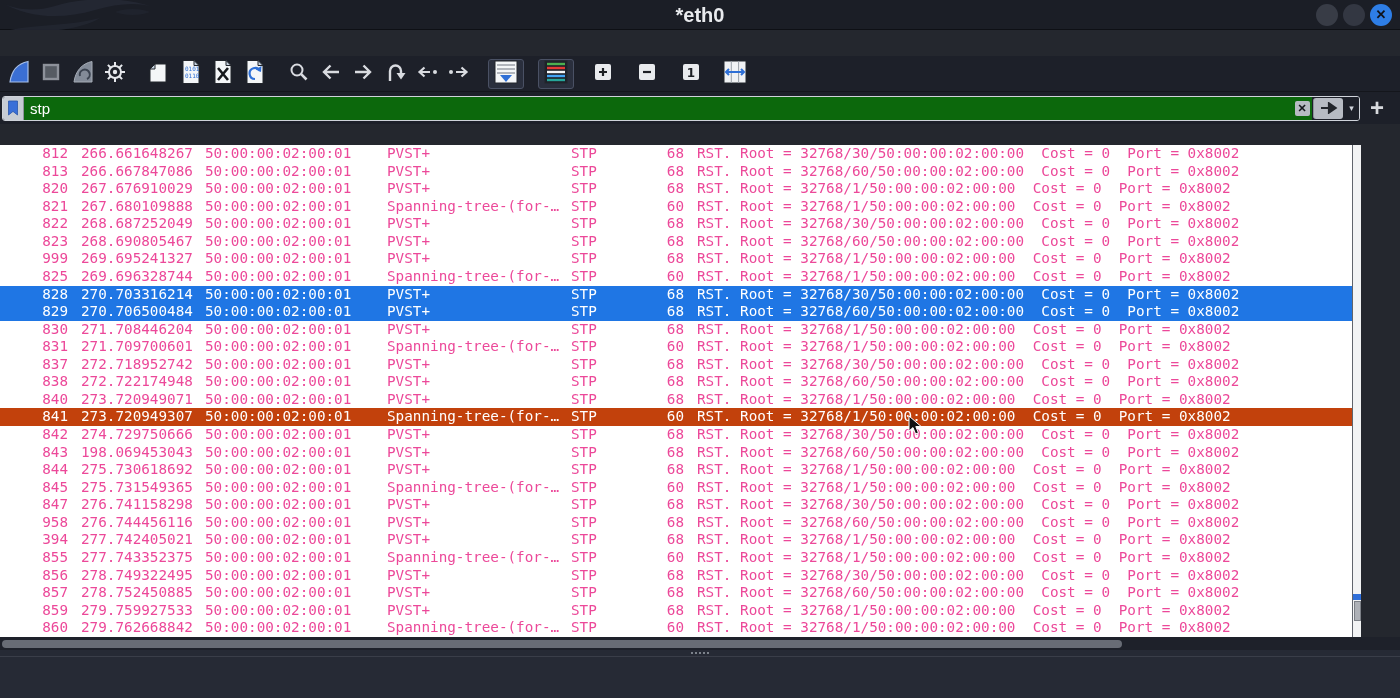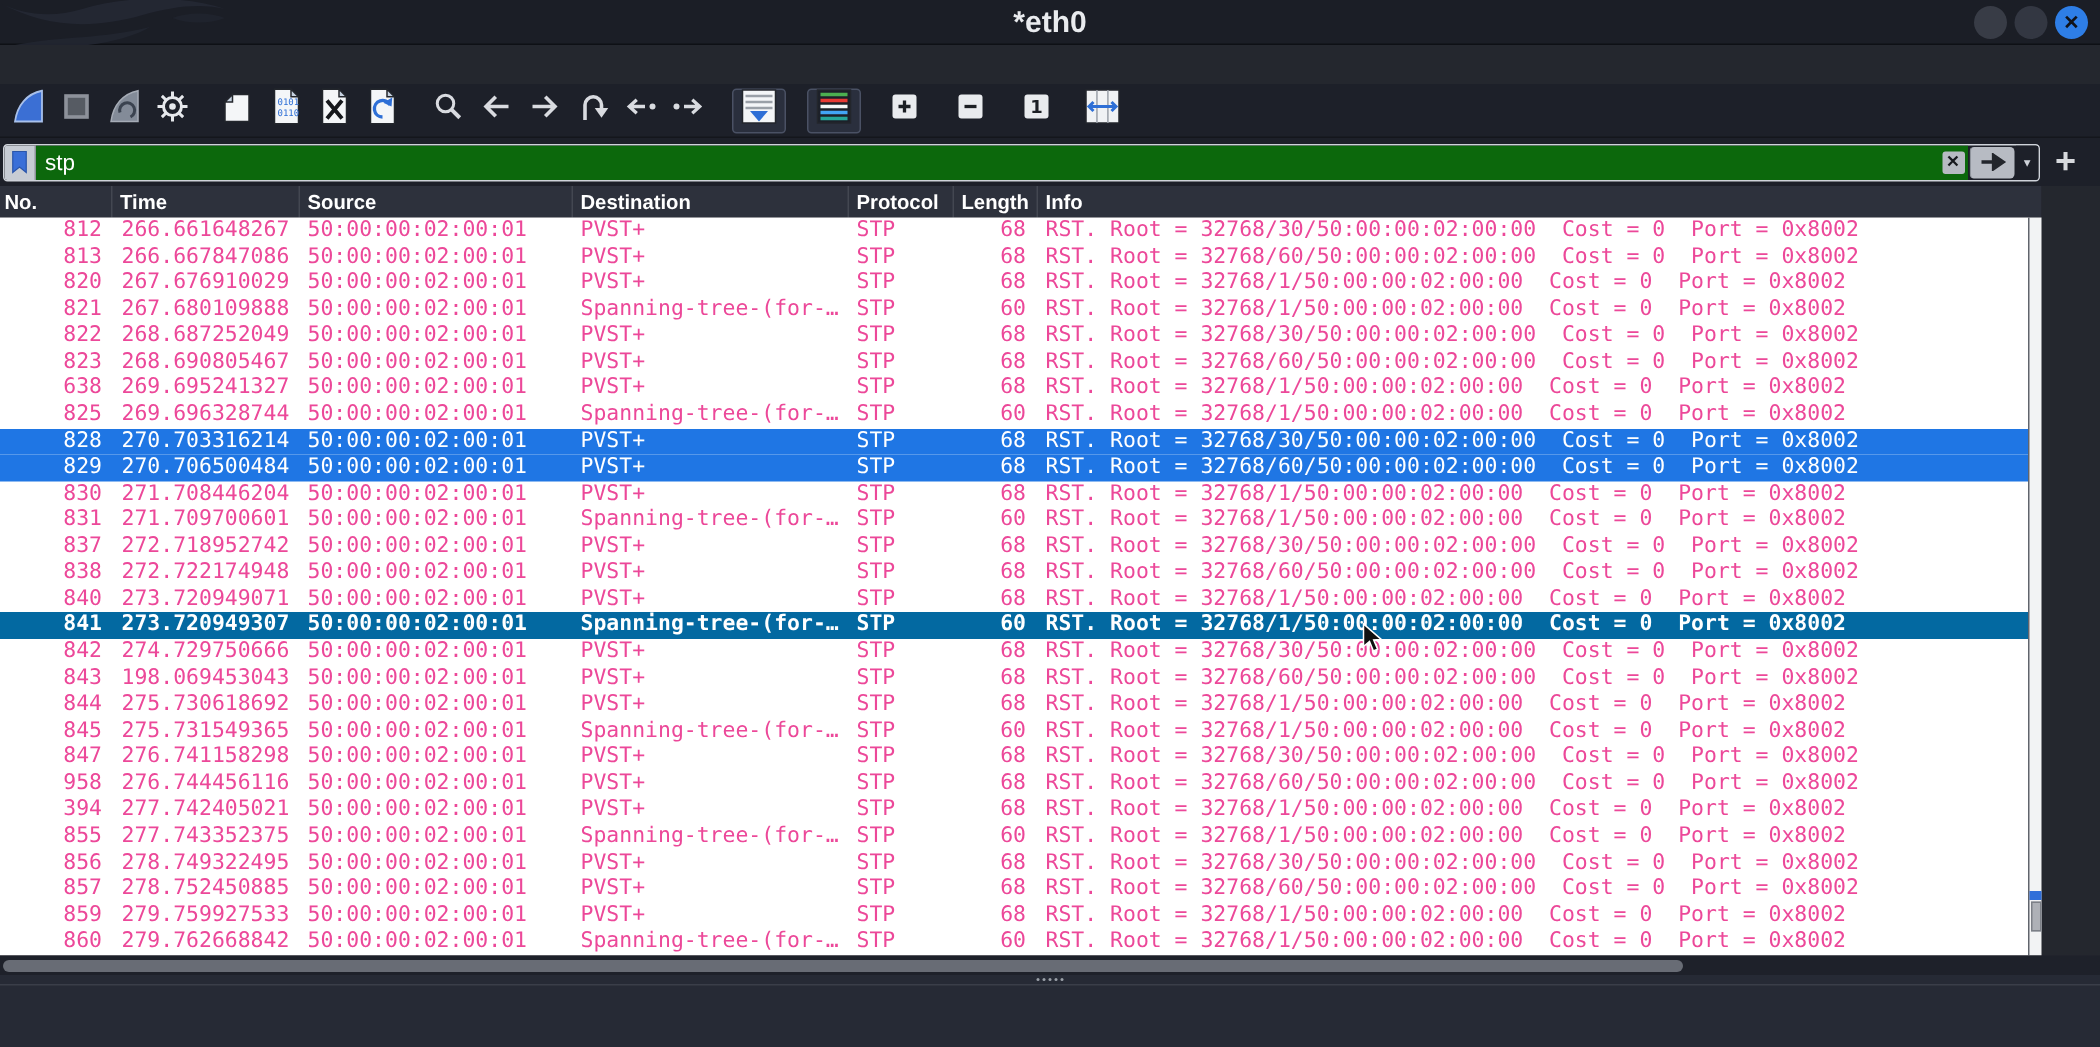--- a/index.html
+++ b/index.html
@@ -54,21 +54,21 @@
   
   .pl-header { position:absolute; left:0; top:124px; width:1361px; height:21px;
     background:#2d313c; display:flex; color:#ffffff; font-size:13.5px; font-weight:bold; }
   .pl-header .hcell { height:21px; line-height:21px; padding-left:5px;
     border-right:1px solid #434751; overflow:hidden; white-space:nowrap; }
   .pl-body { position:absolute; left:0; top:145px; width:1352px; height:492px;
     background:#ffffff; overflow:hidden;
     font-family:"DejaVu Sans Mono","Liberation Mono",monospace; font-size:14.3px; }
   .prow { display:flex; height:17.57px; line-height:17.57px; color:#ec4899; white-space:pre; }
   .prow.selected { background:#1f76e4; color:#ffffff; }
-  .prow.selected-secondary { background:#0369a1; color:#ffffff;font-weight:bold; }
+  .prow.selected-secondary { background:#c2410c; color:#ffffff; }
   .pcell { overflow:hidden; white-space:pre; padding-left:5px; }
   .col-no    { width:75px;  text-align:right; padding-right:7px; padding-left:0; }
   .col-time  { width:125px; padding-left:6px; }
   .col-src   { width:182px; }
   .col-dst   { width:184px; }
   .col-proto { width:70px; }
   .col-len   { width:56px;  text-align:right; padding-right:8px; padding-left:0; }
   .col-info  { width:660px; }
   .hcell.col-no { text-align:left; padding-left:3px; }
   .hcell.col-len{ text-align:left; padding-left:5px; }
@@ -274,37 +274,28 @@
       <div class="fb-apply">
         <svg width="18" height="12" viewBox="0 0 18 12">
             <path d="M1 6 H11 M9 1.5 L15.5 6 L9 10.5 Z" stroke="#23262c" stroke-width="2.2" fill="#23262c"></path>
           </svg>
       </div>
       <div class="fb-caret">▾</div>
     </div>
     <div class="fb-plus">+</div>
   </div>
 
-  <div class="pl-header" id="pl-header">
-      <div class="hcell col-no">No.</div>
-      <div class="hcell col-time">Time</div>
-      <div class="hcell col-src">Source</div>
-      <div class="hcell col-dst">Destination</div>
-      <div class="hcell col-proto">Protocol</div>
-      <div class="hcell col-len">Length</div>
-      <div class="hcell col-info">Info</div>
-    </div>
   <div class="pl-body" id="pl-body">
       <div class="prow"><div class="pcell col-no">812</div><div class="pcell col-time">266.661648267</div><div class="pcell col-src">50:00:00:02:00:01</div><div class="pcell col-dst">PVST+</div><div class="pcell col-proto">STP</div><div class="pcell col-len">68</div><div class="pcell col-info">RST. Root = 32768/30/50:00:00:02:00:00  Cost = 0  Port = 0x8002</div></div>
       <div class="prow"><div class="pcell col-no">813</div><div class="pcell col-time">266.667847086</div><div class="pcell col-src">50:00:00:02:00:01</div><div class="pcell col-dst">PVST+</div><div class="pcell col-proto">STP</div><div class="pcell col-len">68</div><div class="pcell col-info">RST. Root = 32768/60/50:00:00:02:00:00  Cost = 0  Port = 0x8002</div></div>
       <div class="prow"><div class="pcell col-no">820</div><div class="pcell col-time">267.676910029</div><div class="pcell col-src">50:00:00:02:00:01</div><div class="pcell col-dst">PVST+</div><div class="pcell col-proto">STP</div><div class="pcell col-len">68</div><div class="pcell col-info">RST. Root = 32768/1/50:00:00:02:00:00  Cost = 0  Port = 0x8002</div></div>
       <div class="prow"><div class="pcell col-no">821</div><div class="pcell col-time">267.680109888</div><div class="pcell col-src">50:00:00:02:00:01</div><div class="pcell col-dst">Spanning-tree-(for-…</div><div class="pcell col-proto">STP</div><div class="pcell col-len">60</div><div class="pcell col-info">RST. Root = 32768/1/50:00:00:02:00:00  Cost = 0  Port = 0x8002</div></div>
       <div class="prow"><div class="pcell col-no">822</div><div class="pcell col-time">268.687252049</div><div class="pcell col-src">50:00:00:02:00:01</div><div class="pcell col-dst">PVST+</div><div class="pcell col-proto">STP</div><div class="pcell col-len">68</div><div class="pcell col-info">RST. Root = 32768/30/50:00:00:02:00:00  Cost = 0  Port = 0x8002</div></div>
       <div class="prow"><div class="pcell col-no">823</div><div class="pcell col-time">268.690805467</div><div class="pcell col-src">50:00:00:02:00:01</div><div class="pcell col-dst">PVST+</div><div class="pcell col-proto">STP</div><div class="pcell col-len">68</div><div class="pcell col-info">RST. Root = 32768/60/50:00:00:02:00:00  Cost = 0  Port = 0x8002</div></div>
-      <div class="prow"><div class="pcell col-no">638</div><div class="pcell col-time">269.695241327</div><div class="pcell col-src">50:00:00:02:00:01</div><div class="pcell col-dst">PVST+</div><div class="pcell col-proto">STP</div><div class="pcell col-len">68</div><div class="pcell col-info">RST. Root = 32768/1/50:00:00:02:00:00  Cost = 0  Port = 0x8002</div></div>
+      <div class="prow"><div class="pcell col-no">999</div><div class="pcell col-time">269.695241327</div><div class="pcell col-src">50:00:00:02:00:01</div><div class="pcell col-dst">PVST+</div><div class="pcell col-proto">STP</div><div class="pcell col-len">68</div><div class="pcell col-info">RST. Root = 32768/1/50:00:00:02:00:00  Cost = 0  Port = 0x8002</div></div>
       <div class="prow"><div class="pcell col-no">825</div><div class="pcell col-time">269.696328744</div><div class="pcell col-src">50:00:00:02:00:01</div><div class="pcell col-dst">Spanning-tree-(for-…</div><div class="pcell col-proto">STP</div><div class="pcell col-len">60</div><div class="pcell col-info">RST. Root = 32768/1/50:00:00:02:00:00  Cost = 0  Port = 0x8002</div></div>
       <div class="prow selected"><div class="pcell col-no">828</div><div class="pcell col-time">270.703316214</div><div class="pcell col-src">50:00:00:02:00:01</div><div class="pcell col-dst">PVST+</div><div class="pcell col-proto">STP</div><div class="pcell col-len">68</div><div class="pcell col-info">RST. Root = 32768/30/50:00:00:02:00:00  Cost = 0  Port = 0x8002</div></div>
       <div class="prow selected"><div class="pcell col-no">829</div><div class="pcell col-time">270.706500484</div><div class="pcell col-src">50:00:00:02:00:01</div><div class="pcell col-dst">PVST+</div><div class="pcell col-proto">STP</div><div class="pcell col-len">68</div><div class="pcell col-info">RST. Root = 32768/60/50:00:00:02:00:00  Cost = 0  Port = 0x8002</div></div>
       <div class="prow"><div class="pcell col-no">830</div><div class="pcell col-time">271.708446204</div><div class="pcell col-src">50:00:00:02:00:01</div><div class="pcell col-dst">PVST+</div><div class="pcell col-proto">STP</div><div class="pcell col-len">68</div><div class="pcell col-info">RST. Root = 32768/1/50:00:00:02:00:00  Cost = 0  Port = 0x8002</div></div>
       <div class="prow"><div class="pcell col-no">831</div><div class="pcell col-time">271.709700601</div><div class="pcell col-src">50:00:00:02:00:01</div><div class="pcell col-dst">Spanning-tree-(for-…</div><div class="pcell col-proto">STP</div><div class="pcell col-len">60</div><div class="pcell col-info">RST. Root = 32768/1/50:00:00:02:00:00  Cost = 0  Port = 0x8002</div></div>
       <div class="prow"><div class="pcell col-no">837</div><div class="pcell col-time">272.718952742</div><div class="pcell col-src">50:00:00:02:00:01</div><div class="pcell col-dst">PVST+</div><div class="pcell col-proto">STP</div><div class="pcell col-len">68</div><div class="pcell col-info">RST. Root = 32768/30/50:00:00:02:00:00  Cost = 0  Port = 0x8002</div></div>
       <div class="prow"><div class="pcell col-no">838</div><div class="pcell col-time">272.722174948</div><div class="pcell col-src">50:00:00:02:00:01</div><div class="pcell col-dst">PVST+</div><div class="pcell col-proto">STP</div><div class="pcell col-len">68</div><div class="pcell col-info">RST. Root = 32768/60/50:00:00:02:00:00  Cost = 0  Port = 0x8002</div></div>
       <div class="prow"><div class="pcell col-no">840</div><div class="pcell col-time">273.720949071</div><div class="pcell col-src">50:00:00:02:00:01</div><div class="pcell col-dst">PVST+</div><div class="pcell col-proto">STP</div><div class="pcell col-len">68</div><div class="pcell col-info">RST. Root = 32768/1/50:00:00:02:00:00  Cost = 0  Port = 0x8002</div></div>
       <div class="prow selected-secondary"><div class="pcell col-no">841</div><div class="pcell col-time">273.720949307</div><div class="pcell col-src">50:00:00:02:00:01</div><div class="pcell col-dst">Spanning-tree-(for-…</div><div class="pcell col-proto">STP</div><div class="pcell col-len">60</div><div class="pcell col-info">RST. Root = 32768/1/50:00:00:02:00:00  Cost = 0  Port = 0x8002</div></div>
       <div class="prow"><div class="pcell col-no">842</div><div class="pcell col-time">274.729750666</div><div class="pcell col-src">50:00:00:02:00:01</div><div class="pcell col-dst">PVST+</div><div class="pcell col-proto">STP</div><div class="pcell col-len">68</div><div class="pcell col-info">RST. Root = 32768/30/50:00:00:02:00:00  Cost = 0  Port = 0x8002</div></div>

